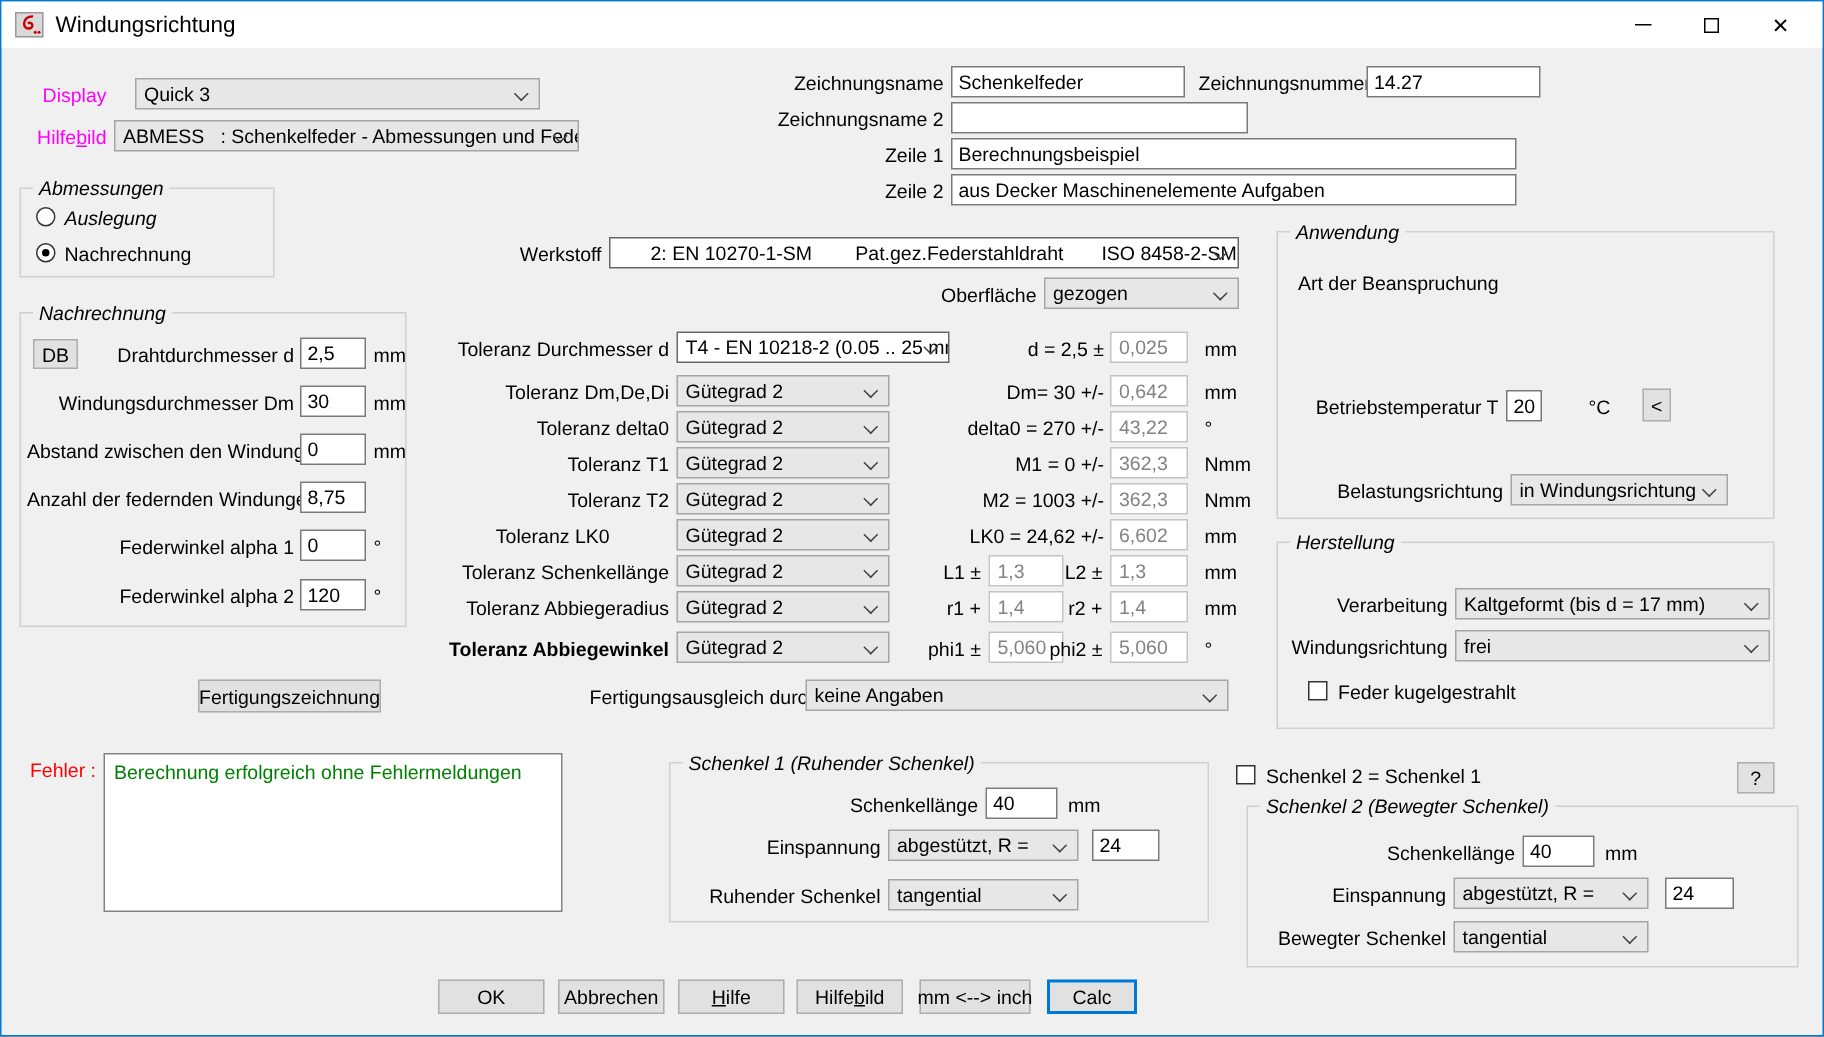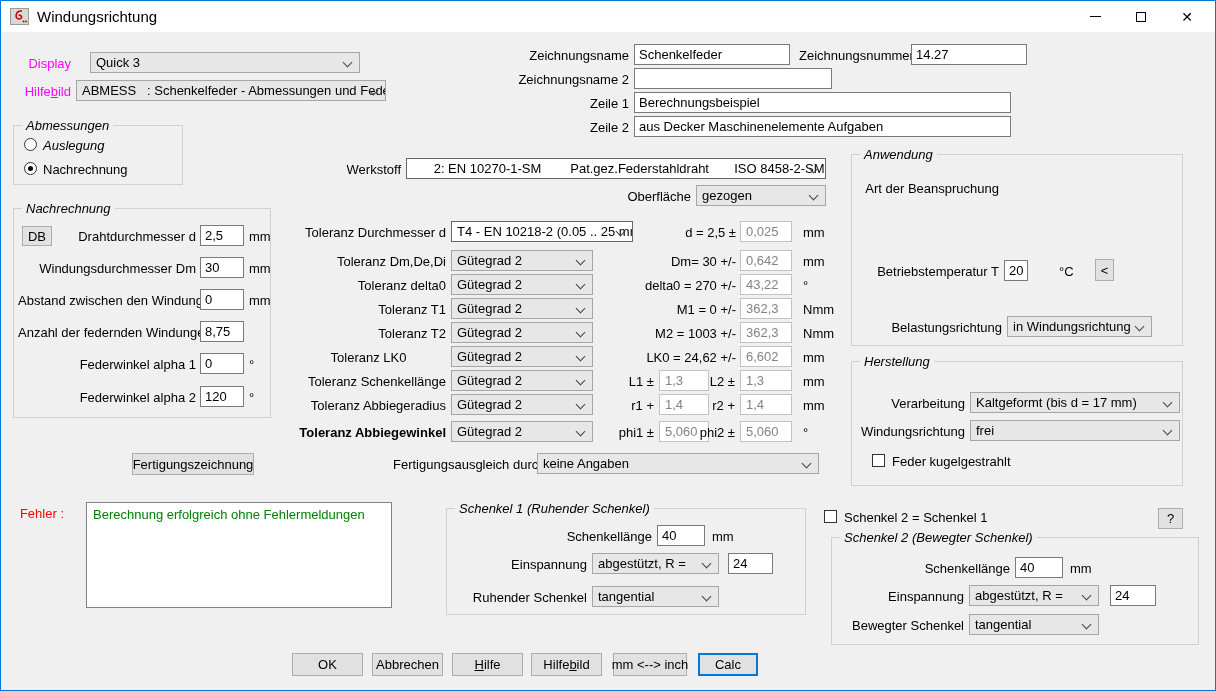--- a/index.html
+++ b/index.html
@@ -42,21 +42,21 @@
     position:absolute; background:#e1e1e1; border:1px solid #adadad;
     display:flex; align-items:center; justify-content:center; white-space:nowrap;
   }
   .btn.default { border:2px solid #0078d7; }
   .grp { position:absolute; border:1px solid #d0d0d0; }
   .grp > .legend { position:absolute; left:8px; top:-8px; background:#f0f0f0; padding:0 4px; white-space:nowrap;font-style:italic; }
   .radio { position:absolute; width:13px; height:13px; border:1px solid #333; border-radius:50%; background:#fff; }
   .radio.sel::after { content:""; position:absolute; left:3px; top:3px; width:5px; height:5px; border-radius:50%; background:#000; }
   .checkbox { position:absolute; width:13px; height:13px; border:1px solid #333; background:#fff; }
   .u { text-decoration:underline; }
-  .errbox { position:absolute; background:#fff; border:1px solid #828282;margin-left:17px; }
+  .errbox { position:absolute; background:#fff; border:1px solid #828282; }
   .green { color:#008000; }
   .unit { position:absolute; white-space:nowrap; }
 </style>
 </head>
 <body>
 
 <div class="win">
 
   <div class="titlebar">
     <div class="app-icon">

